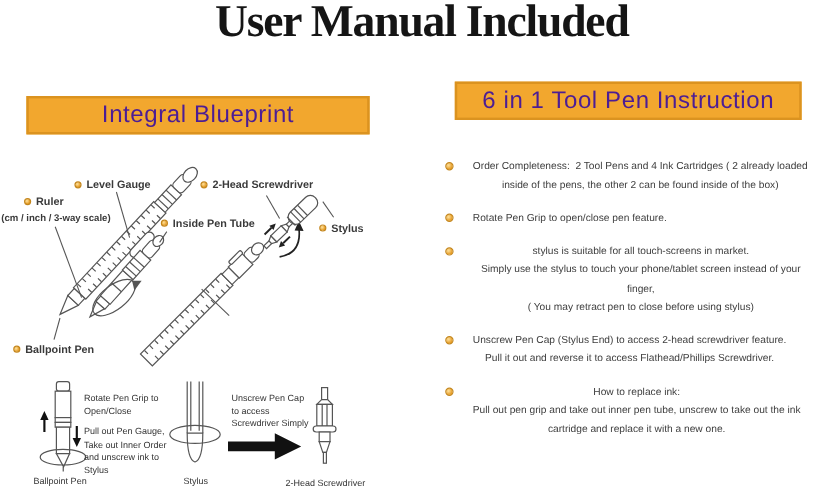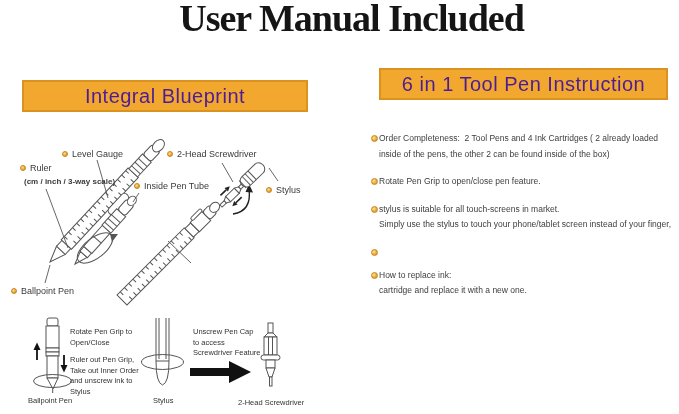--- a/index.html
+++ b/index.html
@@ -18,39 +18,39 @@
   .bar{
     position:absolute;height:32px;background:#f2a72e;
     border:2px solid #db9320;box-sizing:border-box;
     display:flex;align-items:center;justify-content:center;
     font-size:20px;color:#4c1d95;letter-spacing:.5px;
   }
   .bar-left{left:22px;top:80px;width:286px;}
   .bar-right{left:379px;top:68px;width:289px;}
   
   .rp{position:absolute;left:371px;top:131px;width:303px;}
-  .rp-item{display:flex;gap:1px;margin-bottom:12px;}
+  .rp-item{display:flex;gap:16px;margin-bottom:12px;text-align:center;}
   .dot{
     width:7px;height:7px;border-radius:50%;flex:0 0 auto;margin-top:4px;
     background:radial-gradient(circle at 35% 35%, #fbd astro;);
     background:radial-gradient(circle at 35% 35%, #fbd globals;);
   }
   .dot, .mini-dot{
     background:radial-gradient(circle at 35% 35%, #fcd98c 10%, #e8a02c 65%);
     border:1px solid #c4861c;box-sizing:border-box;
   }
   .rp-text{font-size:8.5px;line-height:15.5px;color:#3d3d3d;}
   .rp-line{white-space:pre-wrap;}
   
   .dlabel{
-    position:absolute;font-size:9px;font-weight:400;color:#3a3a3a;
+    position:absolute;font-size:9px;font-weight:700;color:#3a3a3a;
     white-space:nowrap;display:flex;align-items:center;gap:4px;
   }
   .mini-dot{width:6px;height:6px;border-radius:50%;flex:0 0 auto;}
-  .dlabel-sub{position:absolute;font-size:8px;font-weight:700;color:#3a3a3a;white-space:nowrap;padding-left:23px;}
+  .dlabel-sub{position:absolute;font-size:8px;font-weight:700;color:#3a3a3a;white-space:nowrap;}
   
   .btext{position:absolute;font-size:7.5px;line-height:10.5px;color:#333;white-space:nowrap;}
   .bcap{position:absolute;font-size:7.5px;color:#333;white-space:nowrap;}
   svg{position:absolute;left:0;}
   .ln{stroke:#555;stroke-width:1;fill:none;}
   .shape{stroke:#555;stroke-width:1;fill:#fff;}
 </style>
 </head>
 <body>
 
@@ -216,29 +216,29 @@
       <path class="shape" d="M266,53 L275,53 L272,62 L269,62 Z"></path>
       <rect class="shape" x="269.5" y="62" width="2.5" height="9"></rect>
     </g>
   </svg>
 
   <div class="btext" style="left:70px;top:327px">
     <div>Rotate Pen Grip to</div>
     <div>Open/Close</div>
   </div>
   <div class="btext" style="left:70px;top:355px">
-    <div>Ruler out Pen Grip,</div>
+    <div>Pull out Pen Gauge,</div>
     <div>Take out Inner Order</div>
     <div>and unscrew ink to</div>
     <div>Stylus</div>
   </div>
   <div class="btext" style="left:193px;top:327px">
     <div>Unscrew Pen Cap</div>
     <div>to access</div>
-    <div>Screwdriver Feature</div>
+    <div>Screwdriver Simply</div>
   </div>
   <div class="bcap" style="left:28px;top:396px">Ballpoint Pen</div>
   <div class="bcap" style="left:153px;top:396px">Stylus</div>
   <div class="bcap" style="left:238px;top:398px">2-Head Screwdriver</div>
 
   <div class="rp">
 
     <div class="rp-item">
       <span class="dot"></span>
       <div class="rp-text">
@@ -252,29 +252,35 @@
       <div class="rp-text">
         <div class="rp-line">Rotate Pen Grip to open/close pen feature.</div>
       </div>
     </div>
 
     <div class="rp-item">
       <span class="dot"></span>
       <div class="rp-text">
         <div class="rp-line">stylus is suitable for all touch-screens in market.</div>
         <div class="rp-line">Simply use the stylus to touch your phone/tablet screen instead of your finger,</div>
-      </div>
-    </div>
-
-    <div class="rp-item">
-      <span class="dot"></span>
+        <div class="rp-line">( You may retract pen to close before using stylus)</div>
+      </div>
+    </div>
+
+    <div class="rp-item">
+      <span class="dot"></span>
+      <div class="rp-text">
+        <div class="rp-line">Unscrew Pen Cap (Stylus End) to access 2-head screwdriver feature.</div>
+        <div class="rp-line">Pull it out and reverse it to access Flathead/Phillips Screwdriver.</div>
+      </div>
     </div>
 
     <div class="rp-item">
       <span class="dot"></span>
       <div class="rp-text">
         <div class="rp-line">How to replace ink:</div>
+        <div class="rp-line">Pull out pen grip and take out inner pen tube, unscrew to take out the ink</div>
         <div class="rp-line">cartridge and replace it with a new one.</div>
       </div>
     </div>
 
   </div>
 </div>
 
 </body></html>

